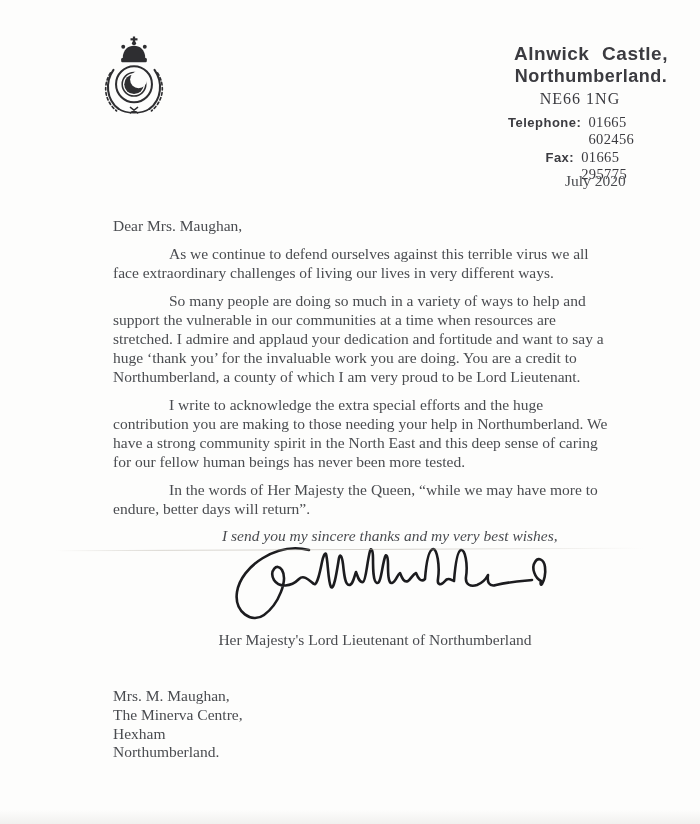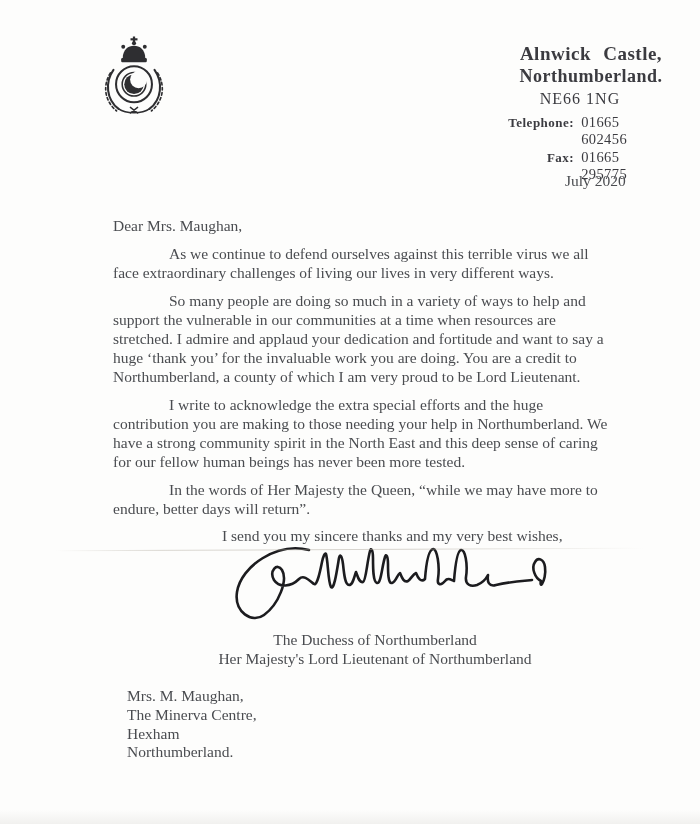--- a/index.html
+++ b/index.html
@@ -14,21 +14,21 @@
   }
 
   
   .crest { position:absolute; left:98px; top:36px; width:72px; height:78px; }
 
   .lh-right {
     position:absolute; left:478px; top:42px; width:204px;
     text-align:center; color:#3b3b40;
   }
   .blackletter {
-    font-family:Liberation Serif, serif;
+    font-family:Liberation Sans, sans-serif;
     font-weight:700;
     letter-spacing:0.5px;
     margin-left:22px;
   }
   .lh-line1 { font-size:19px; word-spacing:7px; line-height:23px; }
   .lh-line2 { font-size:18px; line-height:22px; }
   .lh-postcode { font-size:16px; letter-spacing:1px; line-height:22px; margin-top:1px; }
 
   .lh-phones {
     position:absolute; left:486px; top:114px; width:170px;
@@ -46,33 +46,33 @@
   
   .body-block {
     position:absolute; left:113px; top:216px; width:501px;
     font-size:15.5px; line-height:19px;
     text-align:left;
   }
   .body-block p { margin:0 0 9px 0; }
   .salutation { text-indent:0; }
   .para { text-indent:56px; }
   .para-last { margin-bottom:6px !important; }
-  .closing { text-indent:109px; margin-top:8px !important; }
+  .closing { text-indent:109px; margin-top:8px !important;font-style:italic; }
 
   
   .signature { position:absolute; left:225px; top:536px; width:330px; height:95px; }
 
   .signatory {
     position:absolute; left:175px; top:631px; width:400px;
     text-align:center; font-size:15.5px; line-height:18.5px;
   }
 
   
   .recipient {
-    position:absolute; left:127px; top:687px;
+    position:absolute; left:113px; top:687px;
     font-size:15.5px; line-height:18.8px;
   }
 
   
   .fold-crease {
     position:absolute; left:55px; top:549px; width:590px; height:1px;
     background:linear-gradient(90deg, rgba(176,170,158,0) 0%,
       rgba(176,170,158,0.45) 18%, rgba(176,170,158,0.5) 60%, rgba(176,170,158,0) 100%);
     transform:rotate(-0.25deg);
   }
@@ -183,21 +183,20 @@
         <path d="M316 45
           C310 42 306 32 310 26
           C313 21 319 23 320 31
           C321 38 319 45 317 48
           C316 50 315 48 316 45"></path>
       </g>
     </svg>
   </div>
 
   <div class="signatory">
-    <div>The Duchess of Northumberland</div>
     <div>Her Majesty's Lord Lieutenant of Northumberland</div>
   </div>
 
   <div class="recipient">
     <div>Mrs. M. Maughan,</div>
     <div>The Minerva Centre,</div>
     <div>Hexham</div>
     <div>Northumberland.</div>
   </div>
 

